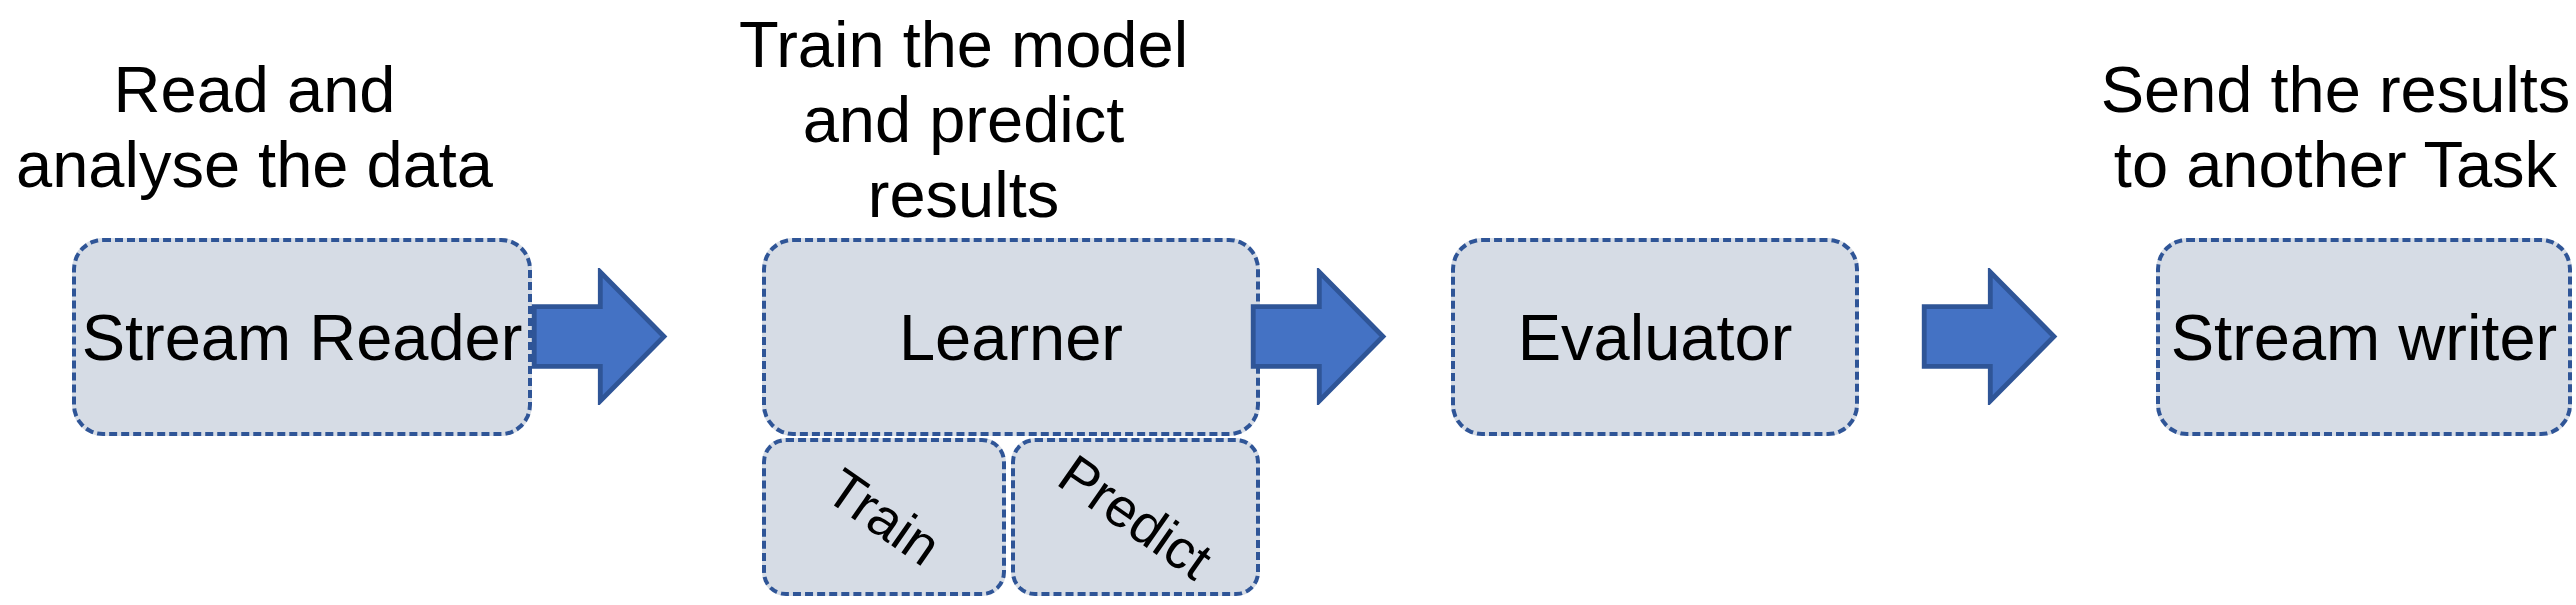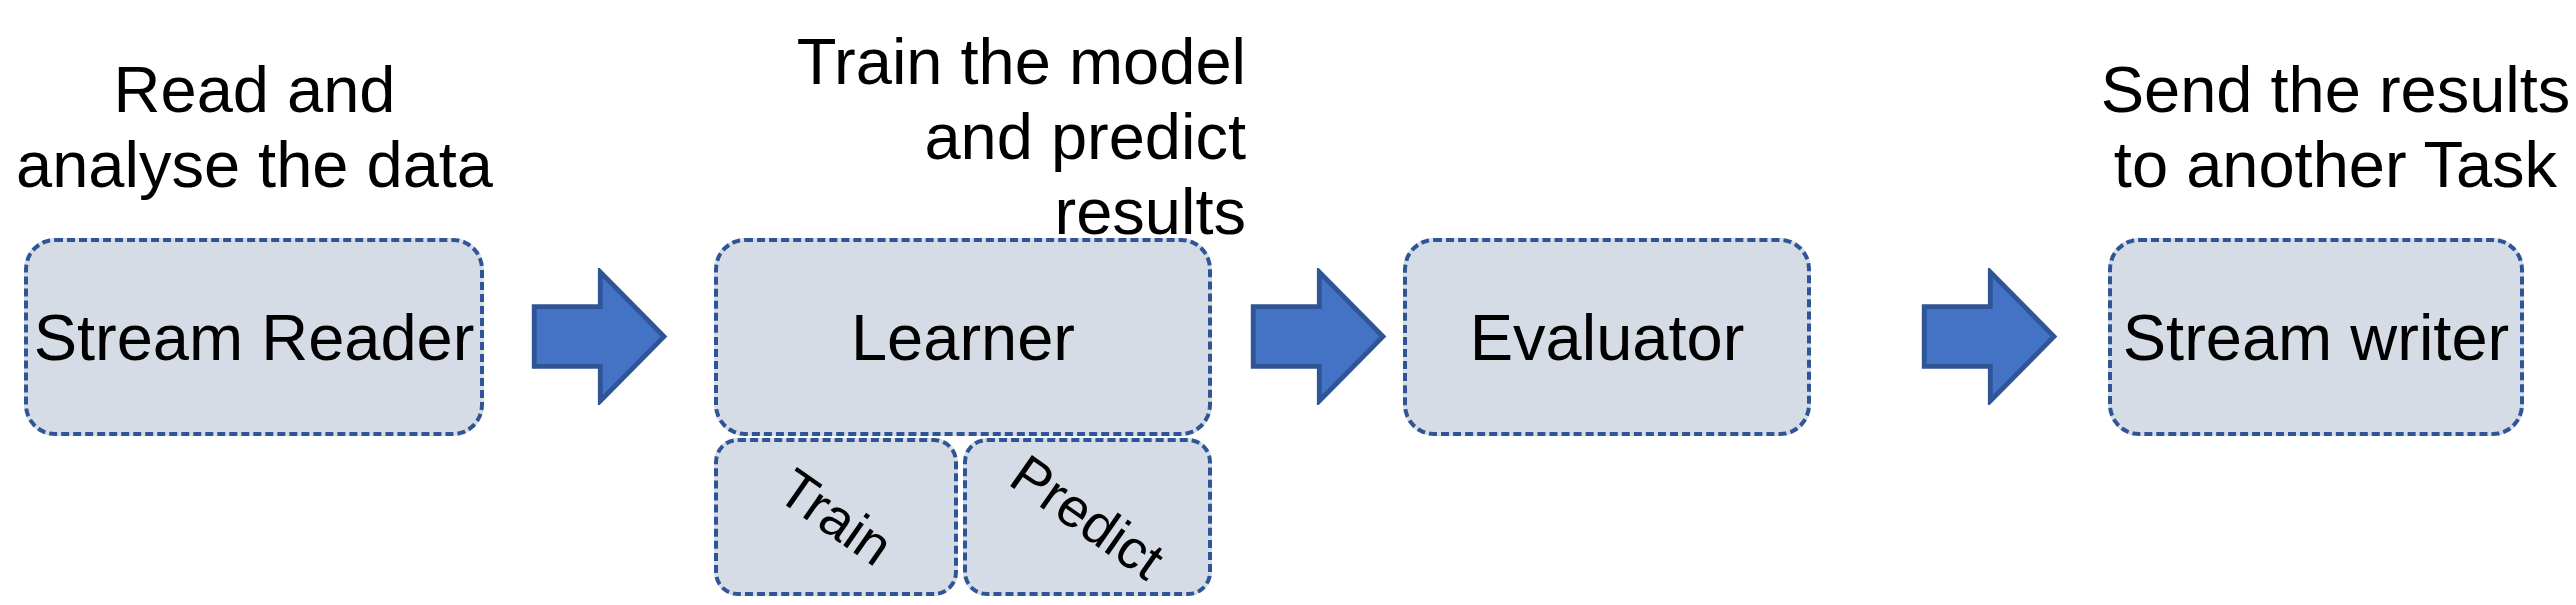--- a/index.html
+++ b/index.html
@@ -24,32 +24,33 @@
   .caption {
     position: absolute;
     width: 565px;
     text-align: center;
     font-size: 65px;
     line-height: 75px;
     white-space: pre-line;
     color: var(--text);
   }
   .caption.c1 { left: -28px; top: 52px; }
-  .caption.c2 { left: 681px; top: 24px; text-align: right; }
+  .caption.c2 { left: 681px; top: 7px; }
   .caption.c3 { left: 1355px; top: 52px; }
   .caption.c4 { left: 2053px; top: 52px; }
   .box {
     position: absolute;
     background: var(--box-fill);
     border: 4px dashed var(--box-border);
     border-radius: 31px;
     display: flex;
     align-items: center;
     justify-content: center;
     font-size: 65px;
+    margin-left: 48px;
   }
   .box.b1 { left: 24px;   top: 238px; width: 460px; height: 198px; }
   .box.b2 { left: 714px;  top: 238px; width: 498px; height: 198px; text-align: right; }
   .box.b3 { left: 1403px; top: 238px; width: 408px; height: 198px; }
   .box.b4 { left: 2108px; top: 238px; width: 416px; height: 198px; }
   .box.sub {
     border-radius: 24px;
     font-size: 55px;
   }
   .box.sub-train   { left: 714px;  top: 438px; width: 244px; height: 158px; }

